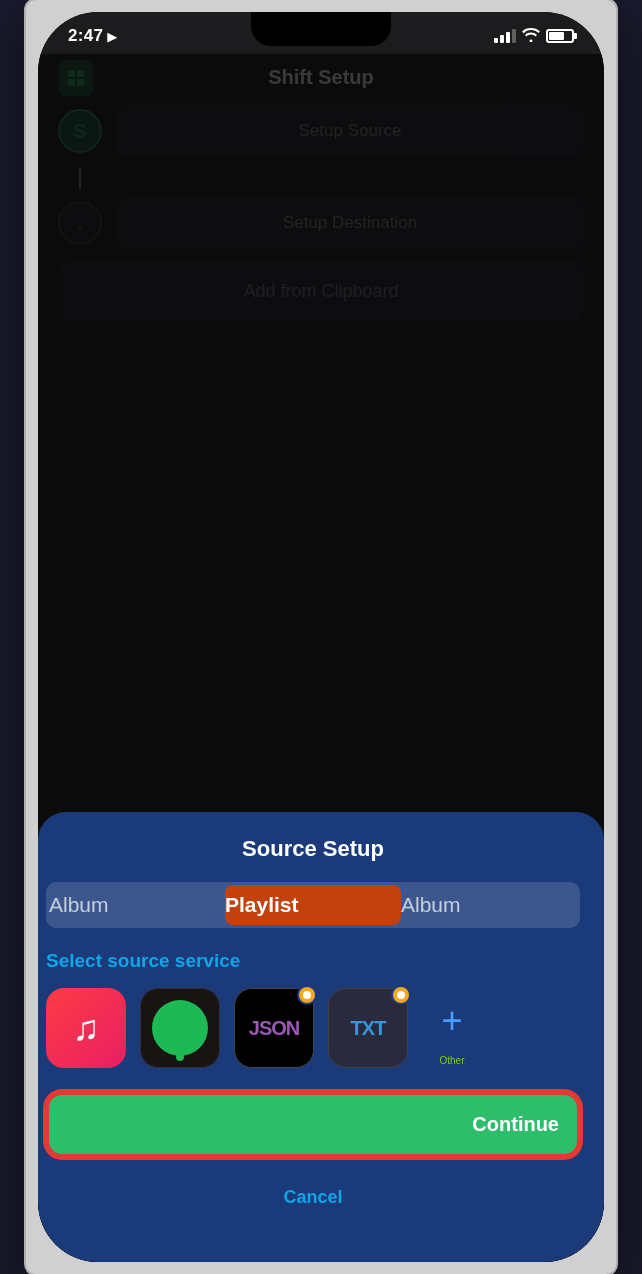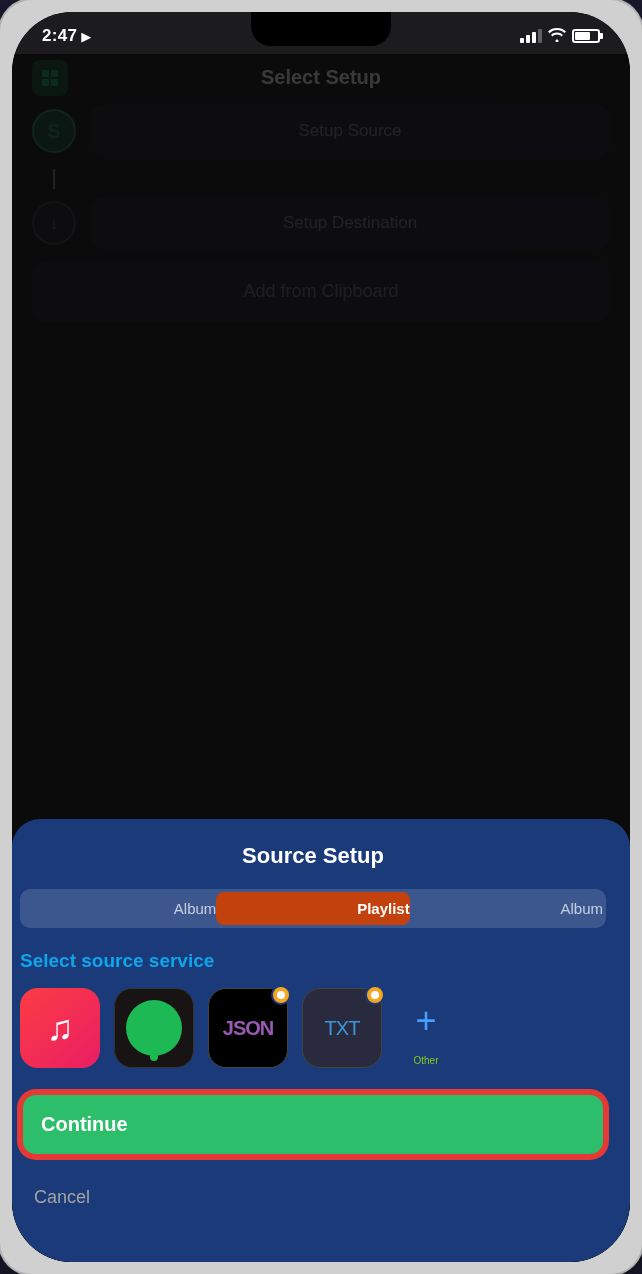--- a/index.html
+++ b/index.html
@@ -7,24 +7,24 @@
     body {
       background: #1a1a2e;
       display: flex;
       justify-content: center;
       align-items: center;
       min-height: 100vh;
       font-family: -apple-system, BlinkMacSystemFont, 'SF Pro Display', 'Helvetica Neue', sans-serif;
     }
 
     .phone-frame {
-      width: 642px;
+      width: 590px;
       height: 1274px;
       background: #d0d0d0;
-      border-radius: 32px;
+      border-radius: 10px;
       padding: 12px;
       box-shadow: 0 0 0 2px #b0b0b0, 0 20px 60px rgba(0,0,0,0.6);
       position: relative;
     }
 
     .phone-inner {
       width: 100%;
       height: 100%;
       background: #000;
       border-radius: 60px;
@@ -260,23 +260,23 @@
       display: flex;
       background: rgba(255,255,255,0.15);
       border-radius: 10px;
       padding: 3px;
       margin-bottom: 22px;
     }
 
     .tab-item {
       flex: 1;
       padding: 8px 0;
-      text-align: right;
+      text-align: left;
       border-radius: 8px;
-      font-size: 15px;
+      font-size: 21px;
       font-weight: 500;
       color: rgba(255,255,255,0.7);
       cursor: pointer;
     }
 
     .tab-item.active {
       background: #c2410c;
       color: #fff;
       font-weight: 600;
     }
@@ -394,48 +394,49 @@
     
     .json-text {
       font-size: 20px;
       font-weight: 900;
       color: #9b59b6;
       letter-spacing: -1px;
     }
 
     .txt-text {
       font-size: 20px;
-      font-weight: 400;
+      font-weight: 700;
       color: #3498db;
       letter-spacing: -1px;
     }
 
     
     .continue-button {
       width: 100%;
       padding: 18px;
       background: #2dbe6c;
       border-radius: 16px;
-      text-align: left;
+      text-align: right;
       font-size: 20px;
       font-weight: 600;
       color: #fff;
       cursor: pointer;
       border: 3px solid #e53935;
       box-shadow: 0 0 0 3px #e53935;
       margin-bottom: 16px;
     }
 
     
     .cancel-button {
       width: 100%;
       padding: 14px;
+      text-align: center;
       font-size: 18px;
-      font-weight: 400;
-      color: #a3a3a3;
+      font-weight: 700;
+      color: #0ea5e9;
       cursor: pointer;
     }
 
     
     .home-indicator {
       position: absolute;
       bottom: 8px;
       left: 50%;
       transform: translateX(-50%);
       width: 120px;
@@ -486,21 +487,21 @@
       <div class="background-app">
         <div class="app-header">
           <div class="app-header-icon">
             <svg width="20" height="20" viewBox="0 0 20 20" fill="#2dbd7e">
               <rect x="2" y="2" width="7" height="7" rx="1"></rect>
               <rect x="11" y="2" width="7" height="7" rx="1"></rect>
               <rect x="2" y="11" width="7" height="7" rx="1"></rect>
               <rect x="11" y="11" width="7" height="7" rx="1"></rect>
             </svg>
           </div>
-          <span class="app-header-title">Select Setup</span>
+          <span class="app-header-title">Shift Setup</span>
         </div>
 
         <div class="step-row">
           <div class="step-circle step-circle-source">S</div>
           <div class="step-button">Setup Source</div>
         </div>
 
         <div class="step-connector"></div>
 
         <div class="step-row" style="margin-top:8px;">

